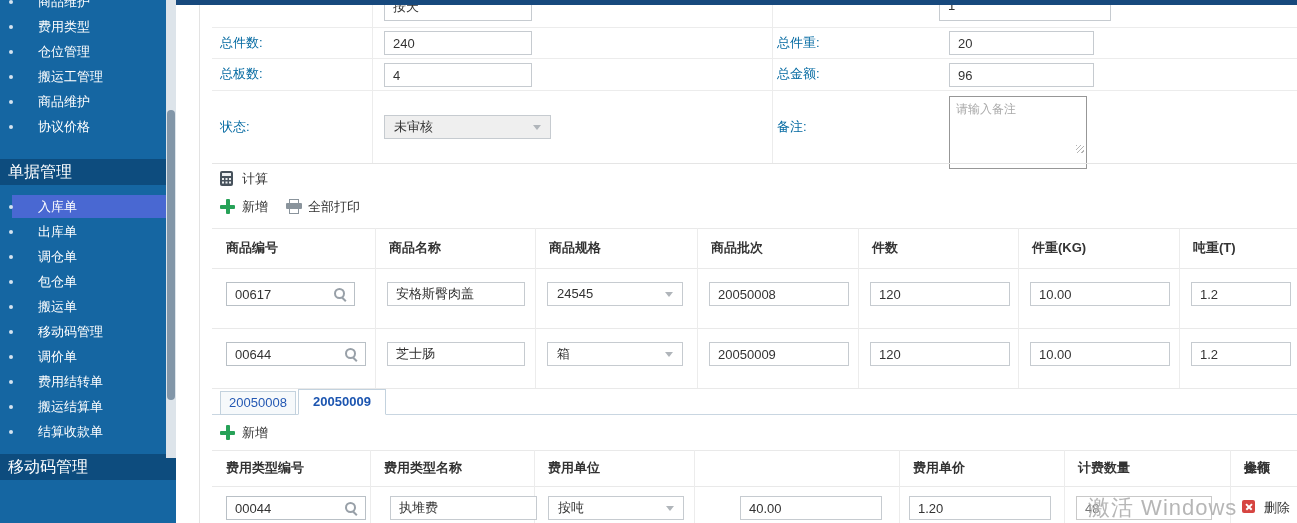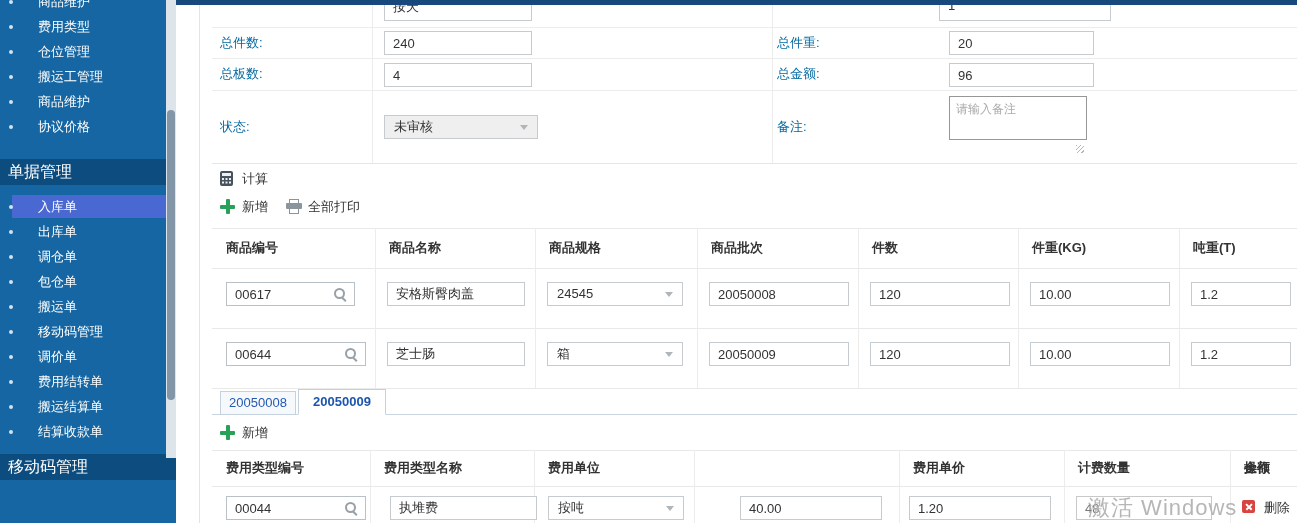--- a/index.html
+++ b/index.html
@@ -163,26 +163,26 @@
     <input class="inp" style="left: 737px; top: 31px; width: 127px;" value="20">
     <div class="hline" style="left:0;top:58px;width:1097px"></div>
 
     <div class="lbl" style="left:8px;top:58px;height:32px;line-height:32px">总板数:</div>
     <input class="inp" style="left: 172px; top: 63px; width: 130px;" value="4">
     <div class="lbl" style="left:565px;top:58px;height:32px;line-height:32px">总金额:</div>
     <input class="inp" style="left: 737px; top: 63px; width: 127px;" value="96">
     <div class="hline" style="left:0;top:90px;width:1097px"></div>
 
     <div class="lbl" style="left:8px;top:90px;height:73px;line-height:73px">状态:</div>
-    <div class="sel gray" style="left:172px;top:115px;width:154px">
+    <div class="sel gray" style="left:172px;top:115px;width:167px">
       <span class="sval">未审核</span>
       <span class="caret"></span>
     </div>
     <div class="lbl" style="left:565px;top:90px;height:73px;line-height:73px">备注:</div>
-    <textarea class="rmk" style="left: 737px; top: 96px; width: 138px; height: 44px;" placeholder="请输入备注"></textarea>
+    <textarea class="rmk" style="left: 737px; top: 96px; width: 138px; height: 73px;" placeholder="请输入备注"></textarea>
     <div class="rz" style="left:864px;top:145px"></div>
     <div class="vline" style="left:160px;top:0;height:163px"></div>
     <div class="vline" style="left:560px;top:0;height:163px"></div>
     <div class="hline" style="left:0;top:163px;width:1097px;background:#e5e5e5"></div>
 
     <div class="tool" style="left:8px;top:171px;height:16px">
       <span class="calc"></span>
       <span class="tl">计算</span>
     </div>
     <div class="tool" style="left:8px;top:199px;height:16px">

